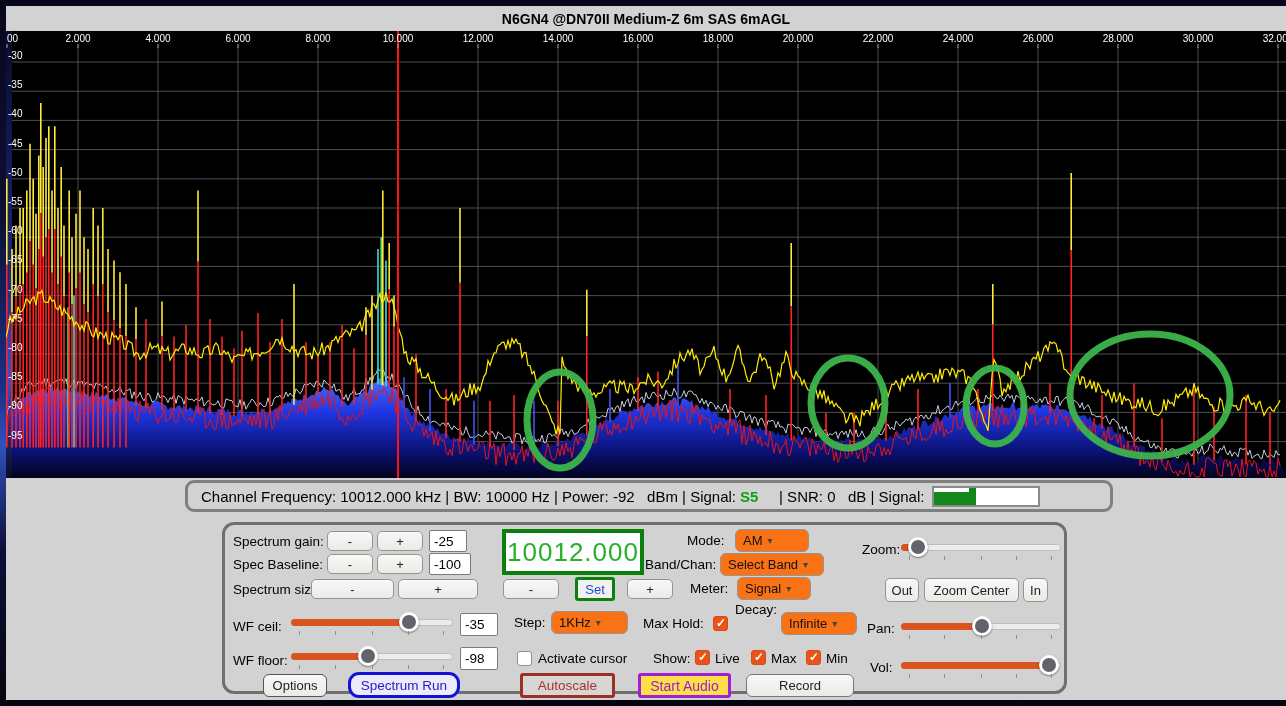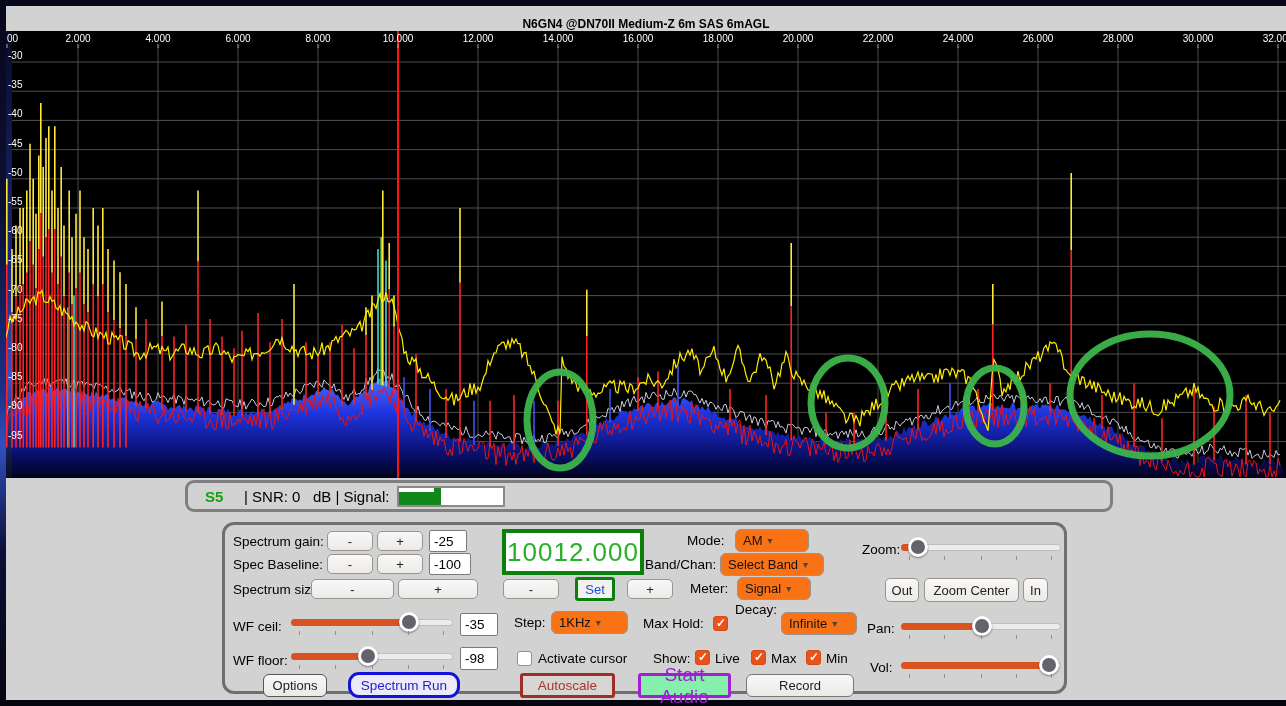--- a/index.html
+++ b/index.html
@@ -1,22 +1,22 @@
 <!DOCTYPE html>
 <html><head>
 <meta charset="utf-8">
 <style>
   html,body{margin:0;padding:0;background:#04040f;}
   #stage{position:relative;width:1286px;height:706px;overflow:hidden;
     font-family:"Liberation Sans",sans-serif;
     background:linear-gradient(180deg,#07071c 0%,#0d1033 30%,#1b2f86 55%,#3150c0 63%,#0c0f38 78%,#05050f 100%);}
   .abs{position:absolute;}
   #titlebar{left:6px;top:6px;right:0;height:25px;background:#d2d2d2;
-    display:flex;align-items:flex-end;justify-content:center;
-    font-size:12px;font-weight:bold;color:#000;}
+    display:flex;align-items:center;justify-content:center;
+    font-size:14px;font-weight:bold;color:#000;}
   #spectrum{left:6px;top:31px;right:0;height:447px;background:#000;}
   #spec{position:absolute;left:0;top:0;}
   #grayband{left:6px;top:478px;right:0;bottom:6px;background:#d2d2d2;}
   
   #statusbar{left:185px;top:480px;width:928px;height:32px;background:#d2d2d2;
     border:3px solid #7f7f7f;border-radius:9px;display:flex;align-items:center;
     padding-left:13px;box-sizing:border-box;font-size:15px;color:#000;}
   #statusbar span{white-space:pre;}
   .sig-green{color:#13a013;padding:0 4px;font-weight:bold;}
   .meter{width:104px;height:17px;border:2px solid #8a8a8a;background:#fff;position:relative;margin-left:8px;}
@@ -25,21 +25,21 @@
   
   #panel{left:222px;top:522px;width:845px;height:172px;background:#d2d2d2;
     border:3px solid #6f6f6f;border-radius:12px;box-sizing:border-box;}
   .lbl{position:absolute;font-size:13.5px;color:#000;white-space:nowrap;}
   .btn{position:absolute;display:flex;align-items:center;justify-content:center;
     font-size:13px;color:#222;background:linear-gradient(#f9f8f7,#eceae7);
     border:1px solid #98948f;border-radius:5px;box-sizing:border-box;cursor:default;}
   .btn-set{border:3px solid #0c800c;border-radius:3px;color:#1d4ed8;background:#f2f1ef;}
   .btn-run{border:3px solid #1212d8;border-radius:11px;color:#2222cc;background:#eceafb;font-size:13.5px;}
   .btn-auto{border:3px solid #9c3028;border-radius:3px;color:#a5362c;background:#d8d6d3;font-size:13.5px;}
-  .btn-audio{border:3px solid #a21fd6;border-radius:3px;color:#9b1fd0;background:#86efac;font-size:19px;}
+  .btn-audio{border:3px solid #a21fd6;border-radius:3px;color:#9b1fd0;background:#fde047;font-size:14px;}
   .inp{position:absolute;border:1px solid #7a7a7a;border-radius:2px;background:#fff;
     font-size:13.5px;font-family:inherit;padding:0 4px;box-sizing:border-box;color:#000;}
   .sel{position:absolute;display:flex;align-items:center;justify-content:flex-start;
     background:#f97316;border:1px solid #98948f;border-radius:6px;font-size:13px;
     color:#111;padding:0 7px;box-sizing:border-box;}
   .chev{font-size:10px;color:#444;margin-left:5px;}
   .freq{position:absolute;border:4px solid #0c800c;background:#fff;color:#28b028;
     font-size:26px;letter-spacing:1px;display:flex;align-items:center;justify-content:center;}
   .cb{position:absolute;width:15px;height:15px;border-radius:3px;border:1px solid #919191;
     background:#fff;box-sizing:border-box;}
@@ -308,20 +308,21 @@
         <ellipse cx="554" cy="389" rx="33" ry="48" fill="none" stroke="#3cb44b" stroke-width="7" opacity="0.95"></ellipse>
         <ellipse cx="842" cy="372" rx="37" ry="45" fill="none" stroke="#3cb44b" stroke-width="7" opacity="0.95"></ellipse>
         <ellipse cx="989" cy="375" rx="29" ry="38" fill="none" stroke="#3cb44b" stroke-width="7" opacity="0.95"></ellipse>
         <ellipse cx="1144" cy="364" rx="80" ry="61" fill="none" stroke="#3cb44b" stroke-width="7" opacity="0.95"></ellipse>
       </svg>
   </div>
 
   <div id="grayband" class="abs"></div>
 
   <div id="statusbar" class="abs">
+    <span>Channel Frequency: 10012.000 kHz | BW: 10000 Hz | Power: -92   dBm | Signal:</span>
     <span class="sig-green">S5</span>
     <span>    | SNR: 0   dB | Signal:</span>
     <div class="meter">
       <div class="m-fill" style="width: 33%;"></div>
       <div class="m-peak" id="m-peak" style="left: 33%; width: 7%;"></div>
     </div>
   </div>
 
   <div id="panel" class="abs">
 

